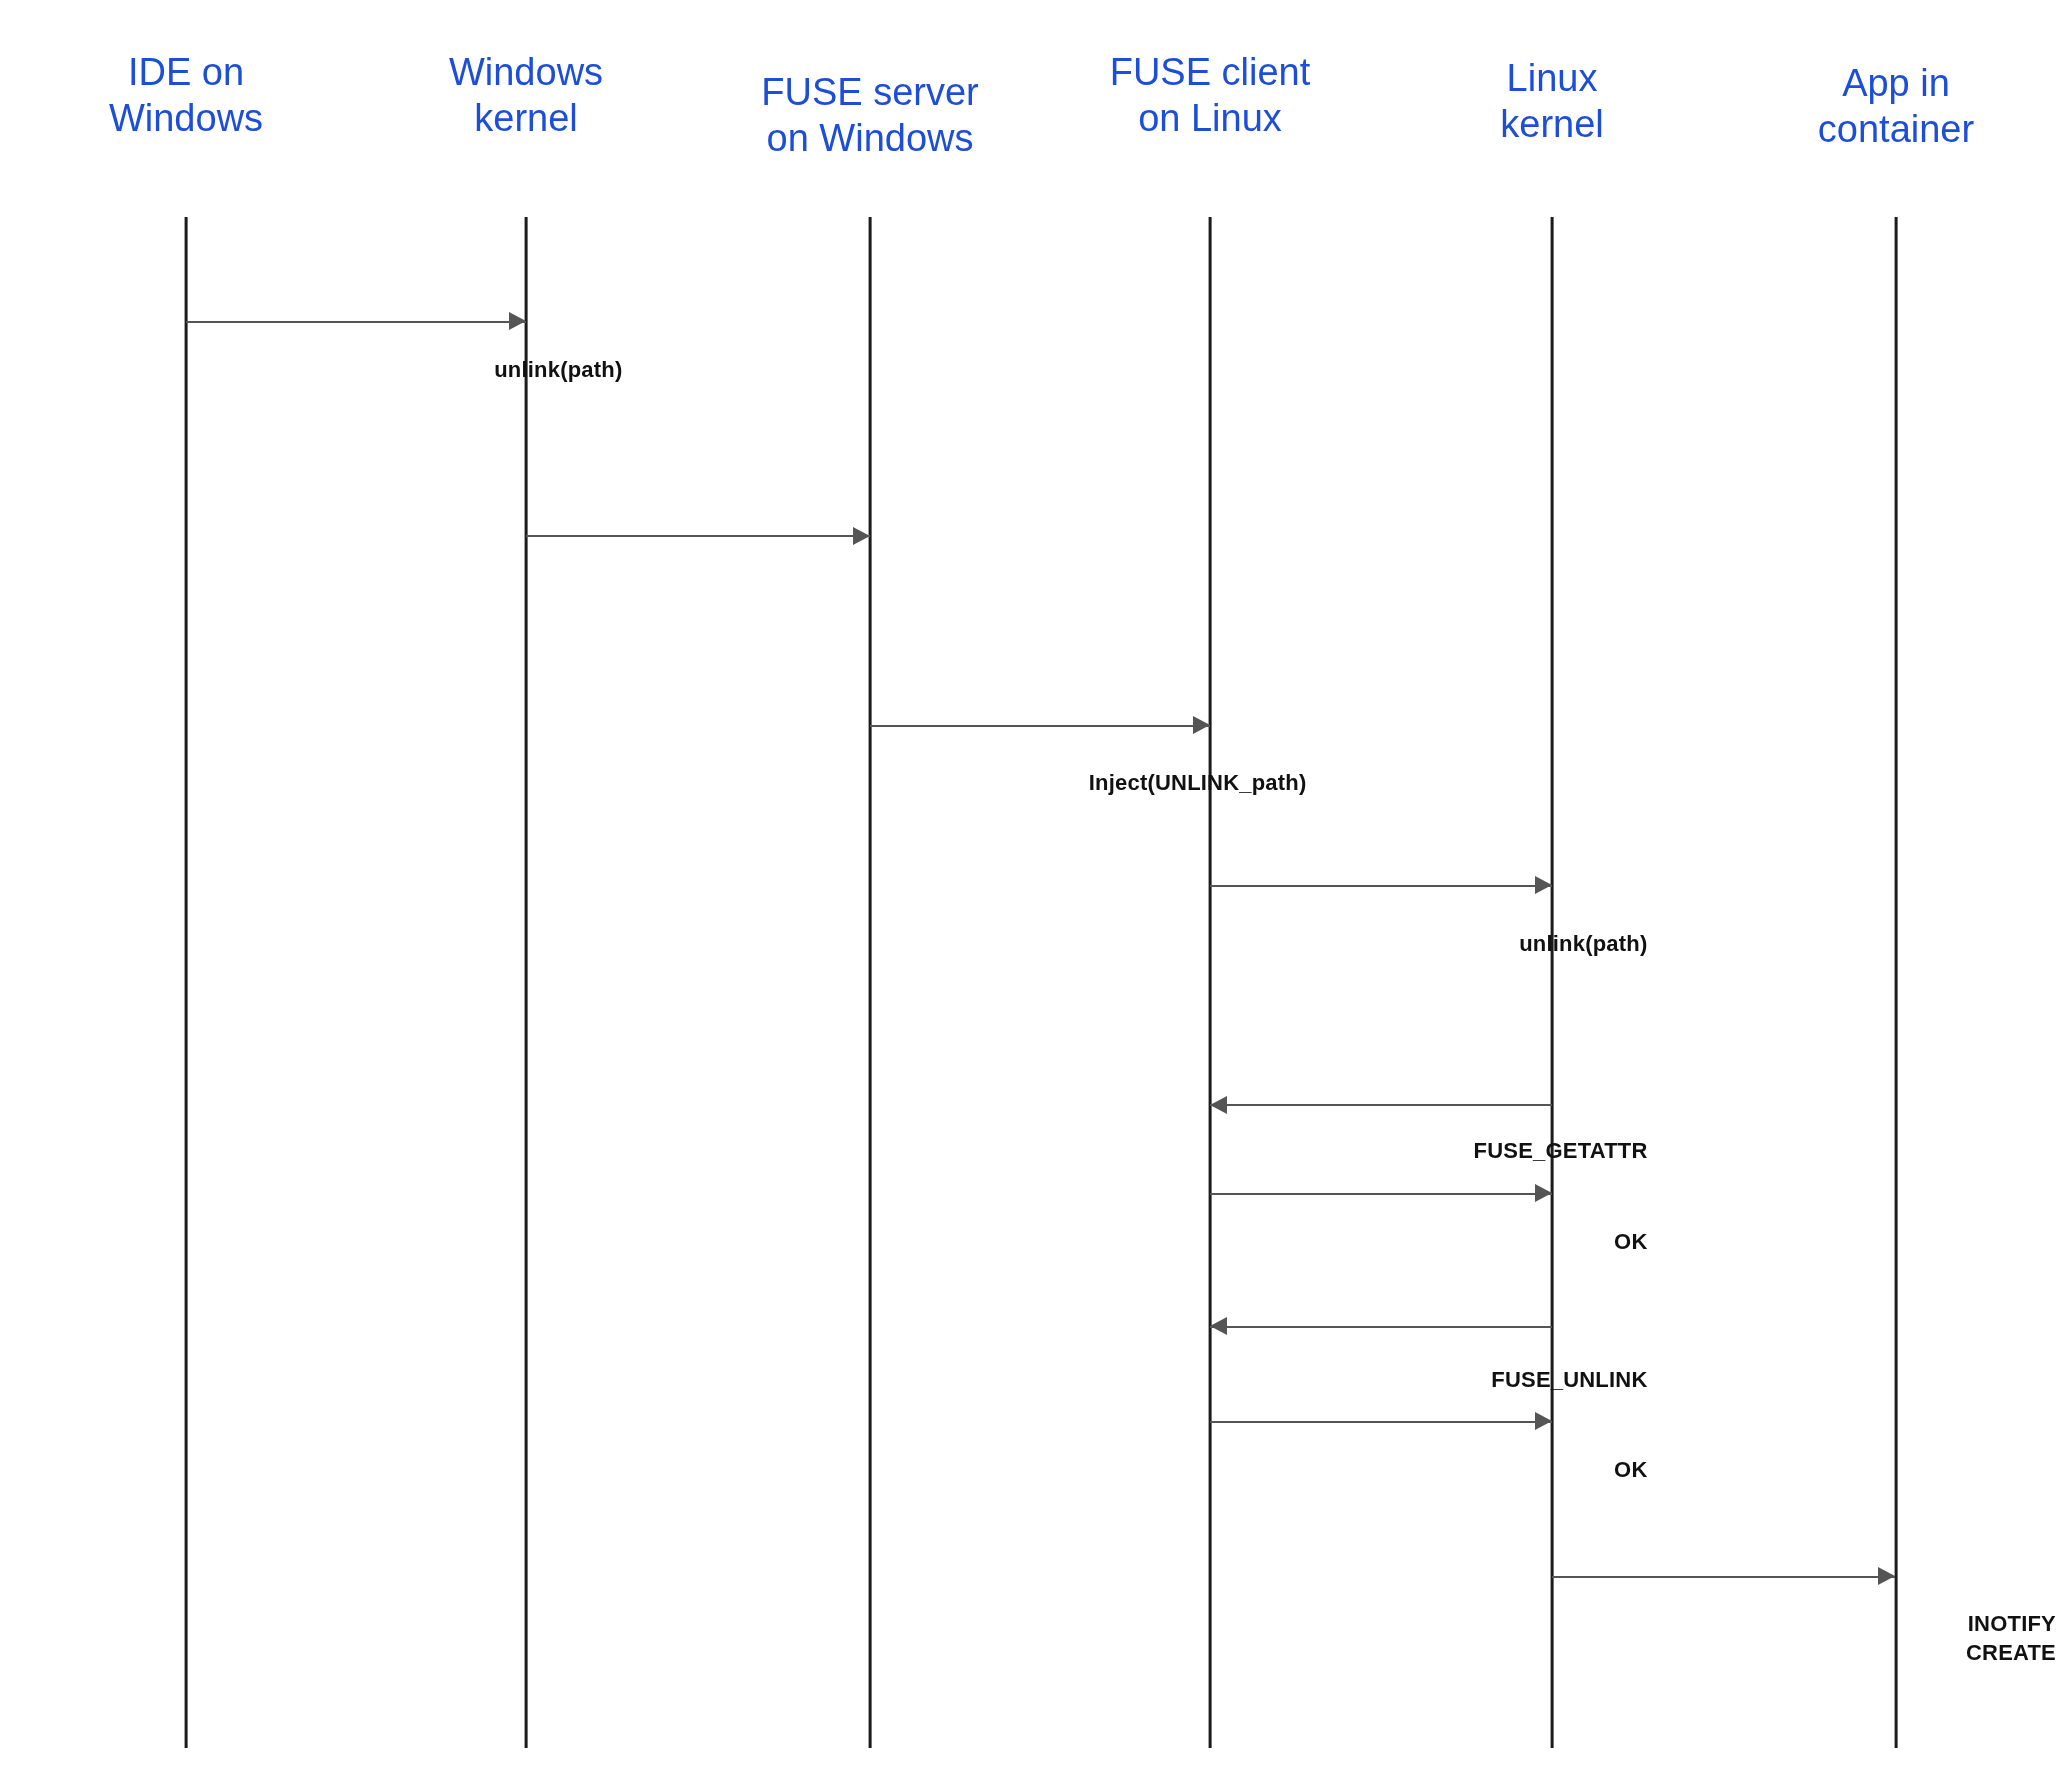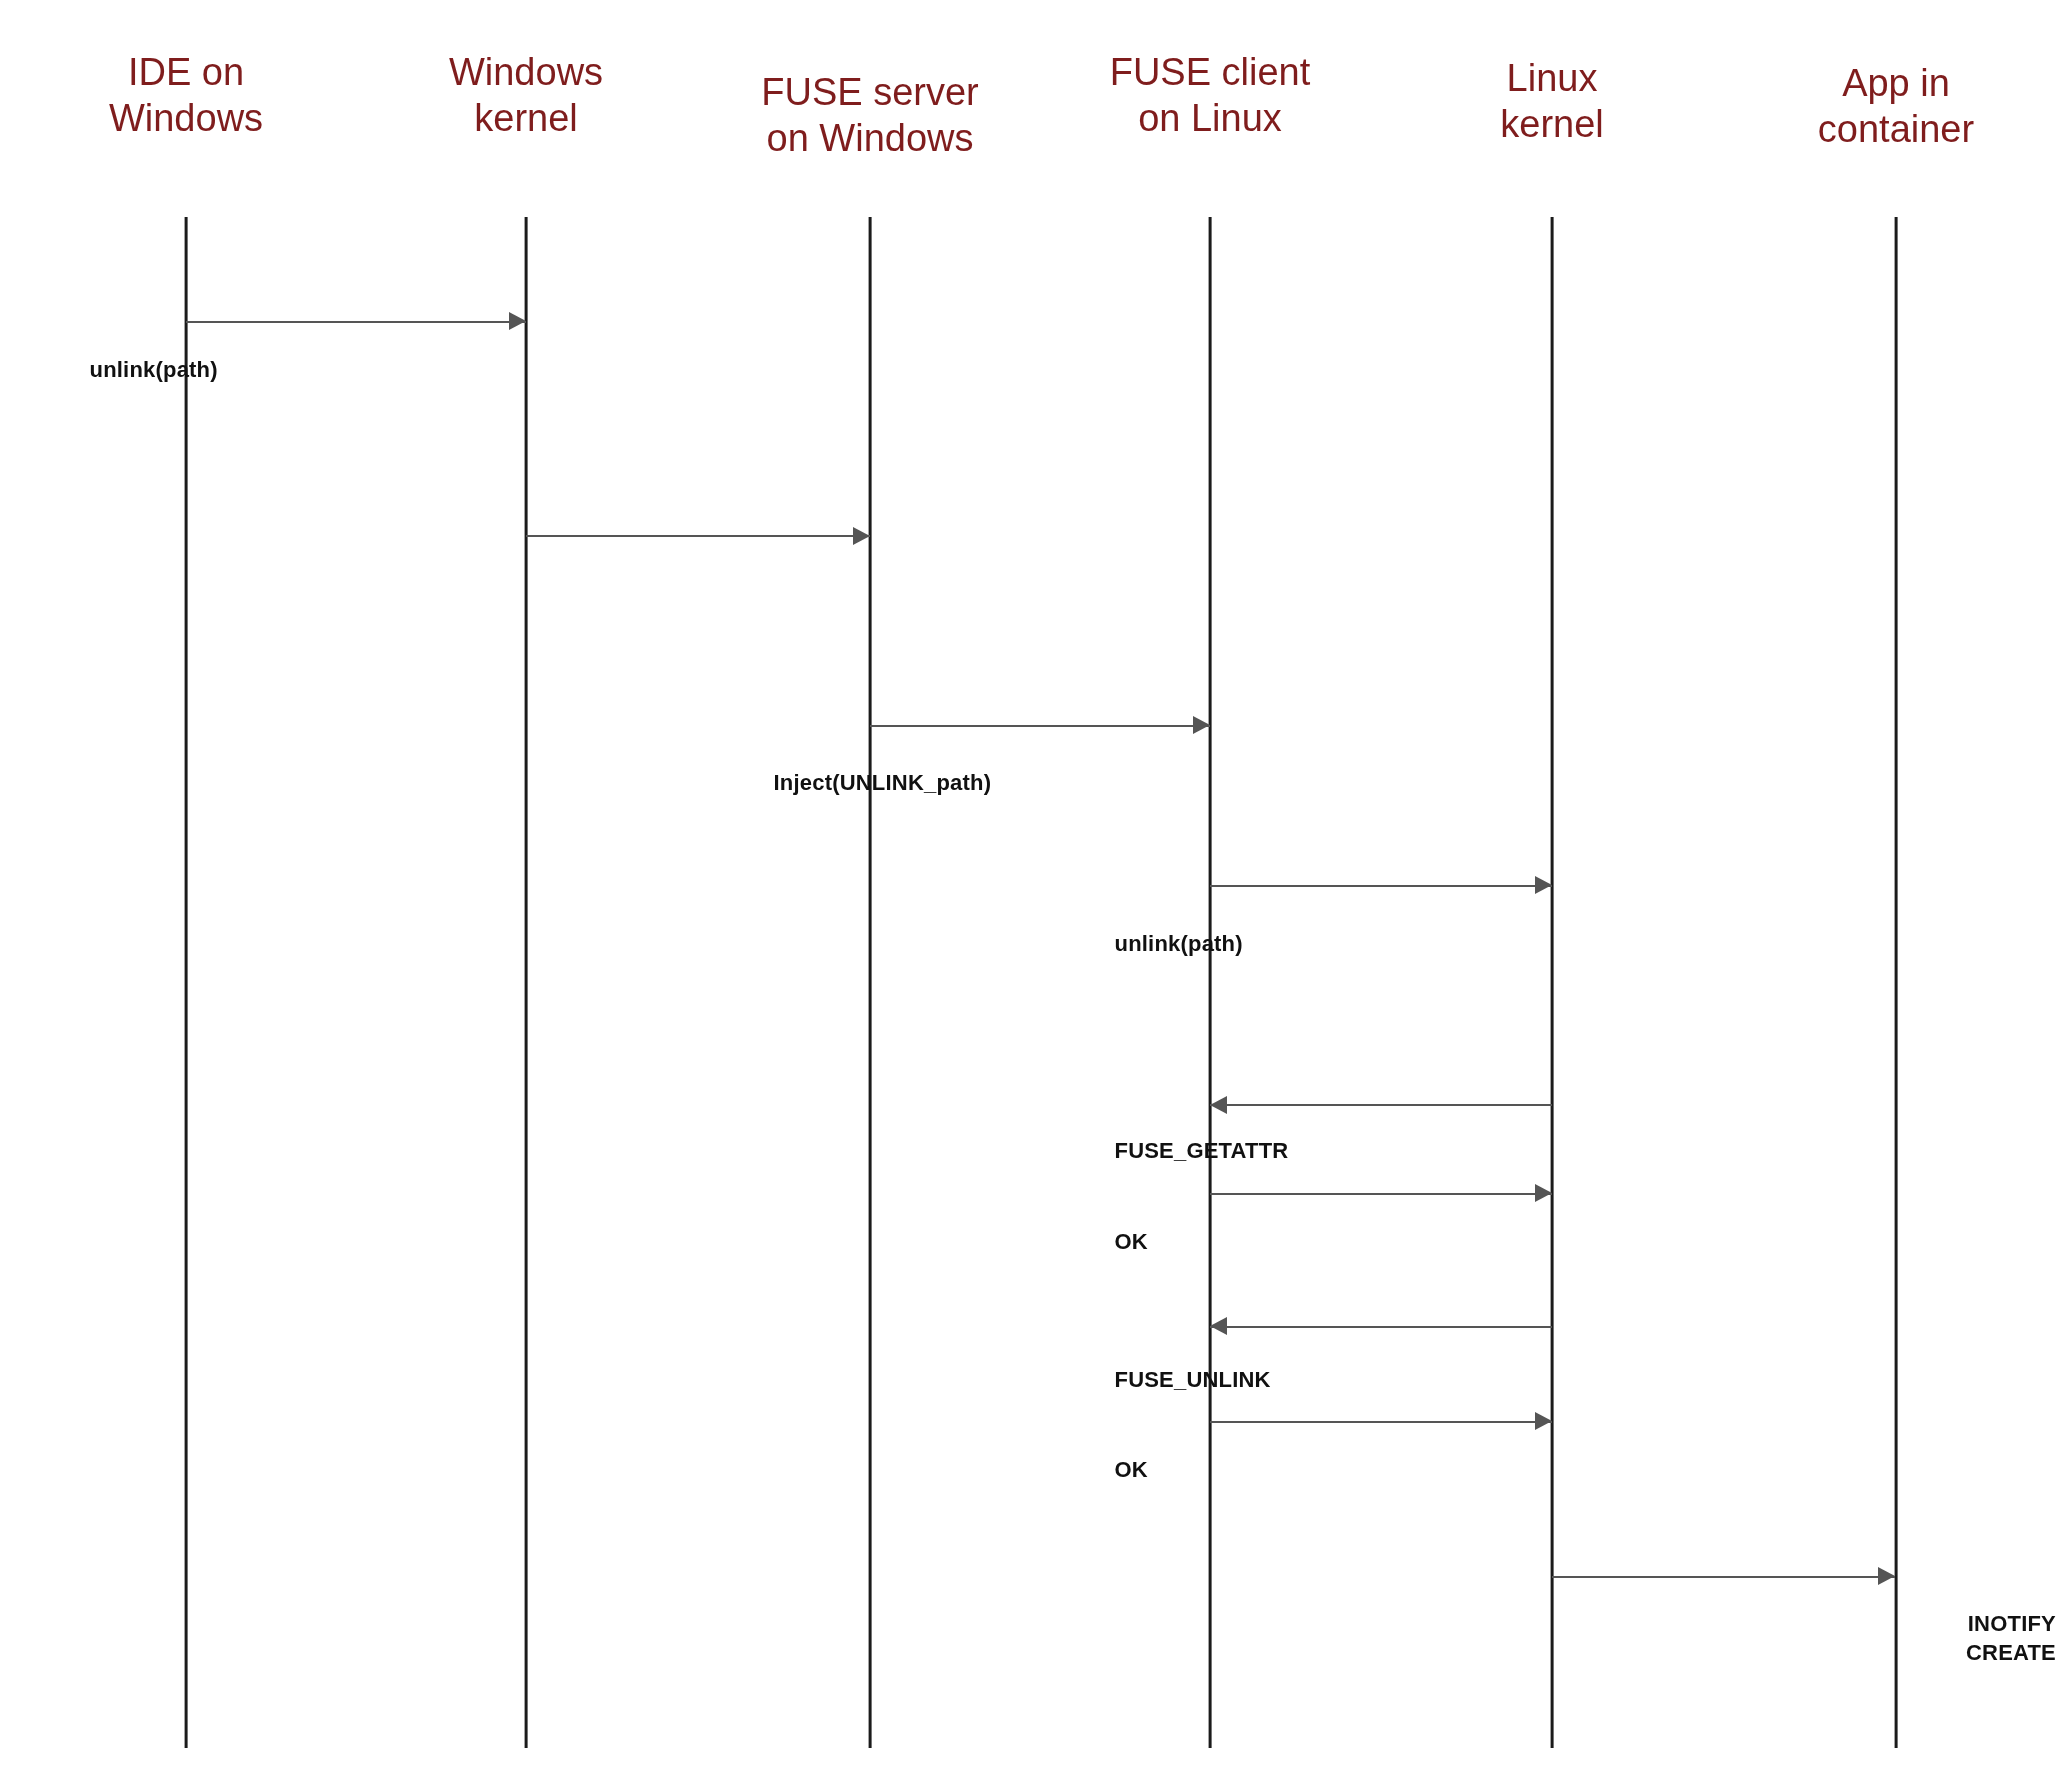--- a/index.html
+++ b/index.html
@@ -17,21 +17,21 @@
   #diagram {
     position: relative;
     width: 2062px;
     height: 1773px;
   }
   .lifeline-head {
     position: absolute;
     text-align: center;
     font-size: 38px;
     line-height: 1.22;
-    color: #7f1d1d;
+    color: #1d4ed8;
     font-weight: 400;
     white-space: pre-line;
     transform: translateX(-50%);
   }
   .lifeline-line {
     position: absolute;
     width: 2.9px;
     background: #1b1b1b;
     transform: translateX(-1.4px);
   }
@@ -54,21 +54,21 @@
     border-top: 9.5px solid transparent;
     border-bottom: 9.5px solid transparent;
     border-right: 17px solid #555555;
   }
   .msg-label {
     position: absolute;
     font-size: 22px;
     font-weight: 700;
     color: #111111;
     letter-spacing: 0.2px;
-    text-align: left;
+    text-align: right;
     transform: translateX(-50%);
     white-space: pre-line;
     line-height: 1.32;
   }
 </style>
 </head>
 <body>
 
 <div id="diagram">
     <div class="lifeline-head" style="left: 186px; top: 49px; width: 323px; margin-left: 0px;">IDE on

